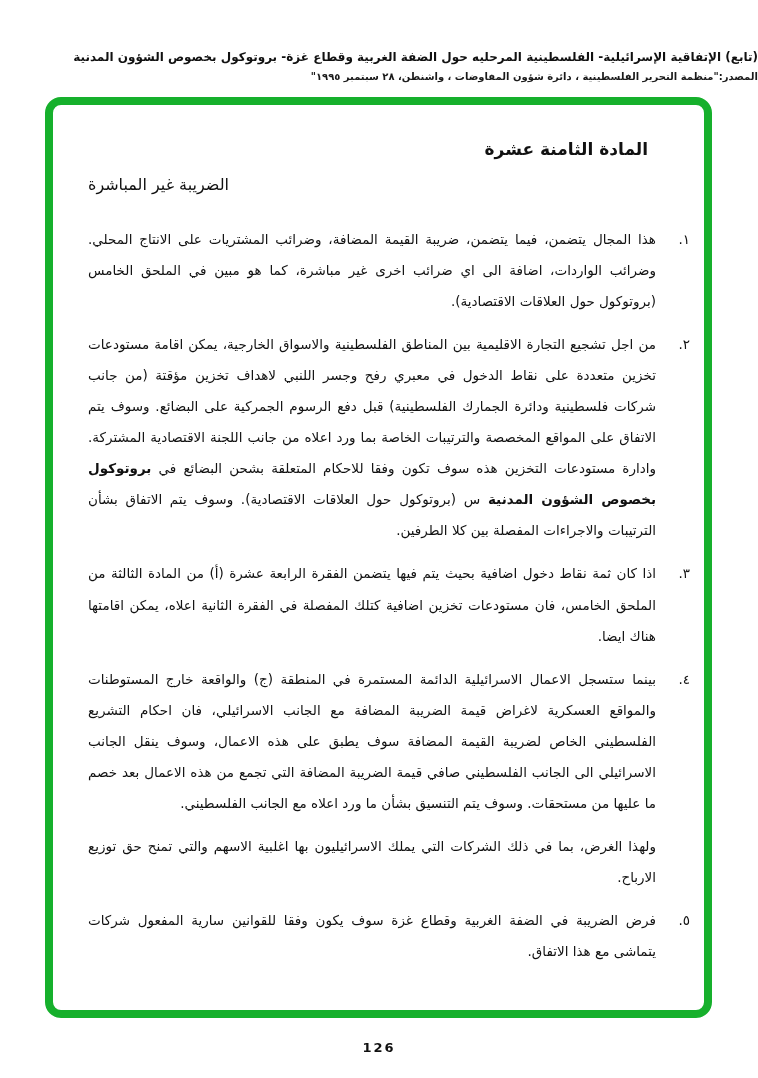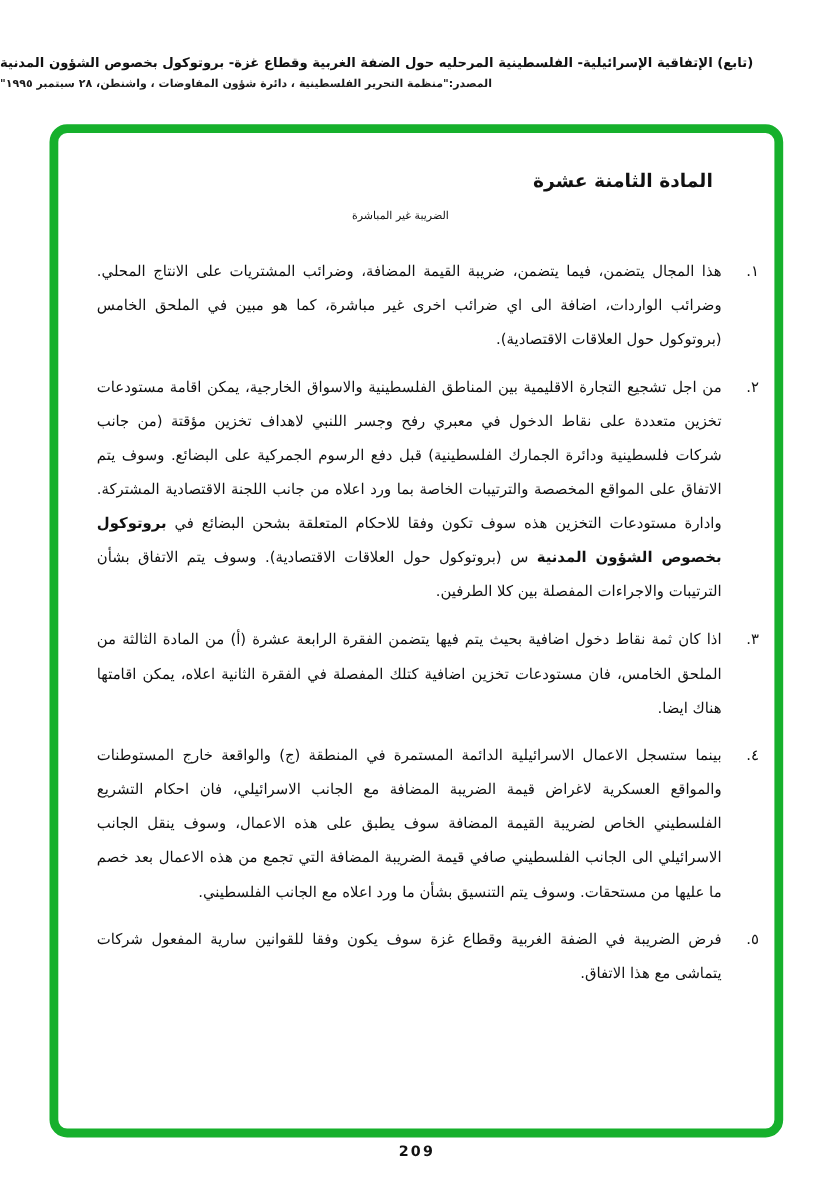--- a/index.html
+++ b/index.html
@@ -8,54 +8,54 @@
     background: #ffffff;
     font-family: "DejaVu Sans", sans-serif;
     color: #111111;
     direction: rtl;
     position: relative;
     overflow: hidden;
   }
   .doc-header {
     position: absolute;
     top: 50px; left: 0; right: 0;
-    text-align: left;
+    text-align: right;
   }
   .doc-header-title {
     font-size: 12px;
     font-weight: bold;
     white-space: nowrap;
     letter-spacing: 0;
   }
   .doc-header-source {
     font-size: 10px;
     font-weight: bold;
     margin-top: 7px;
     color: #1a1a1a;
   }
   .green-frame {
     position: absolute;
-    left: 45px; top: 113px;
+    left: 45px; top: 97px;
     width: 667px; height: 921px;
     border: 8px solid #16b02c;
     border-radius: 16px;
     background: #ffffff;
   }
   .article {
     padding: 34px 14px 0 35px;
   }
   .article-title {
     font-size: 17px;
     font-weight: bold;
     text-align: right;
     margin: 0 42px 16px 0;
   }
   .article-subtitle {
-    font-size: 10px;
-    text-align: center;
+    font-size: 16px;
+    text-align: left;
     margin: 0 50px 30px 0;
   }
   .article-body {
     font-size: 13.5px;
     line-height: 2.3;
   }
   .article-item {
     display: flex;
     margin-bottom: 12px;
   }
@@ -110,23 +110,24 @@
       <div class="article-item">
         <div class="item-number">٣.</div>
         <div class="item-text">اذا كان ثمة نقاط دخول اضافية بحيث يتم فيها يتضمن الفقرة الرابعة عشرة (أ) من المادة الثالثة من الملحق الخامس، فان مستودعات تخزين اضافية كتلك المفصلة في الفقرة الثانية اعلاه، يمكن اقامتها هناك ايضا.</div>
       </div>
 
       <div class="article-item">
         <div class="item-number">٤.</div>
         <div class="item-text">بينما ستسجل الاعمال الاسرائيلية الدائمة المستمرة في المنطقة (ج) والواقعة خارج المستوطنات والمواقع العسكرية لاغراض قيمة الضريبة المضافة مع الجانب الاسرائيلي، فان احكام التشريع الفلسطيني الخاص لضريبة القيمة المضافة سوف يطبق على هذه الاعمال، وسوف ينقل الجانب الاسرائيلي الى الجانب الفلسطيني صافي قيمة الضريبة المضافة التي تجمع من هذه الاعمال بعد خصم ما عليها من مستحقات. وسوف يتم التنسيق بشأن ما ورد اعلاه مع الجانب الفلسطيني.</div>
       </div>
 
+      <div class="continuation-para">ولهذا الغرض، بما في ذلك الشركات التي يملك الاسرائيليون بها اغلبية الاسهم والتي تمنح حق توزيع الارباح.</div>
 
       <div class="article-item">
         <div class="item-number">٥.</div>
         <div class="item-text">فرض الضريبة في الضفة الغربية وقطاع غزة سوف يكون وفقا للقوانين سارية المفعول شركات يتماشى مع هذا الاتفاق.</div>
       </div>
 
     </div>
   </div>
 </div>
 
-<div class="page-number">209</div>
+<div class="page-number">126</div>
 
 </body></html>

